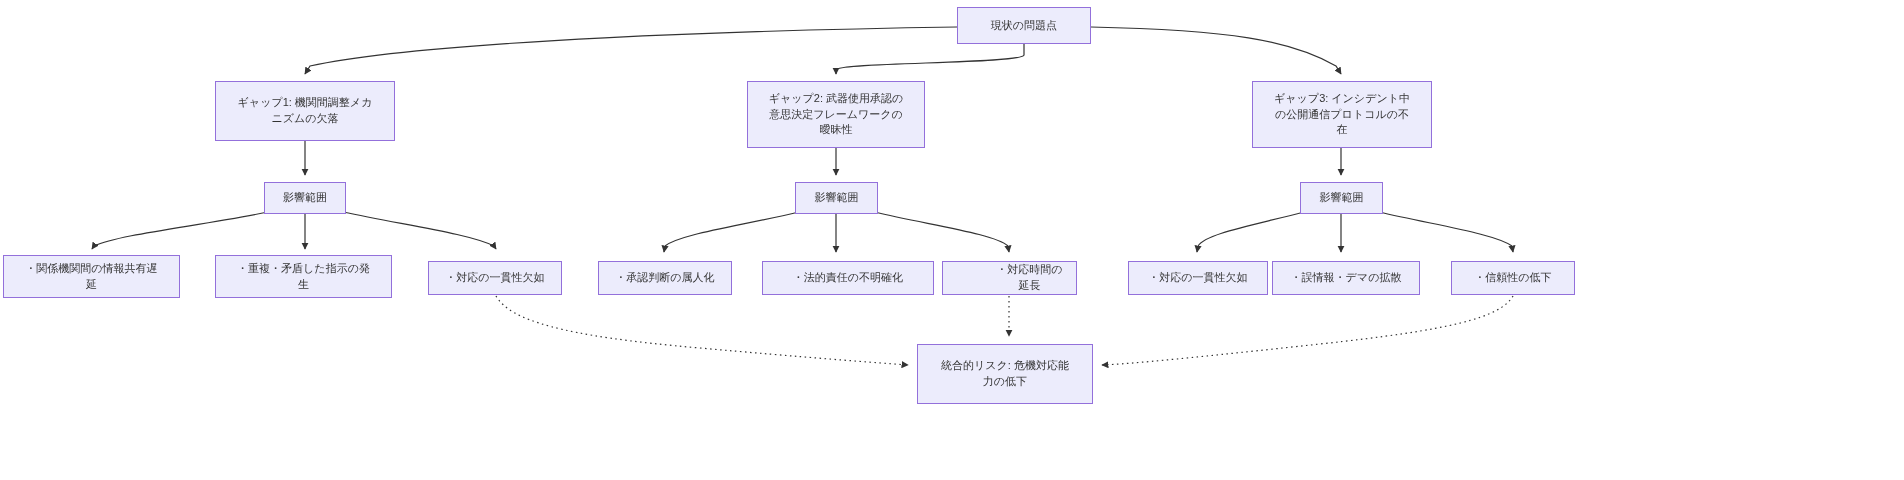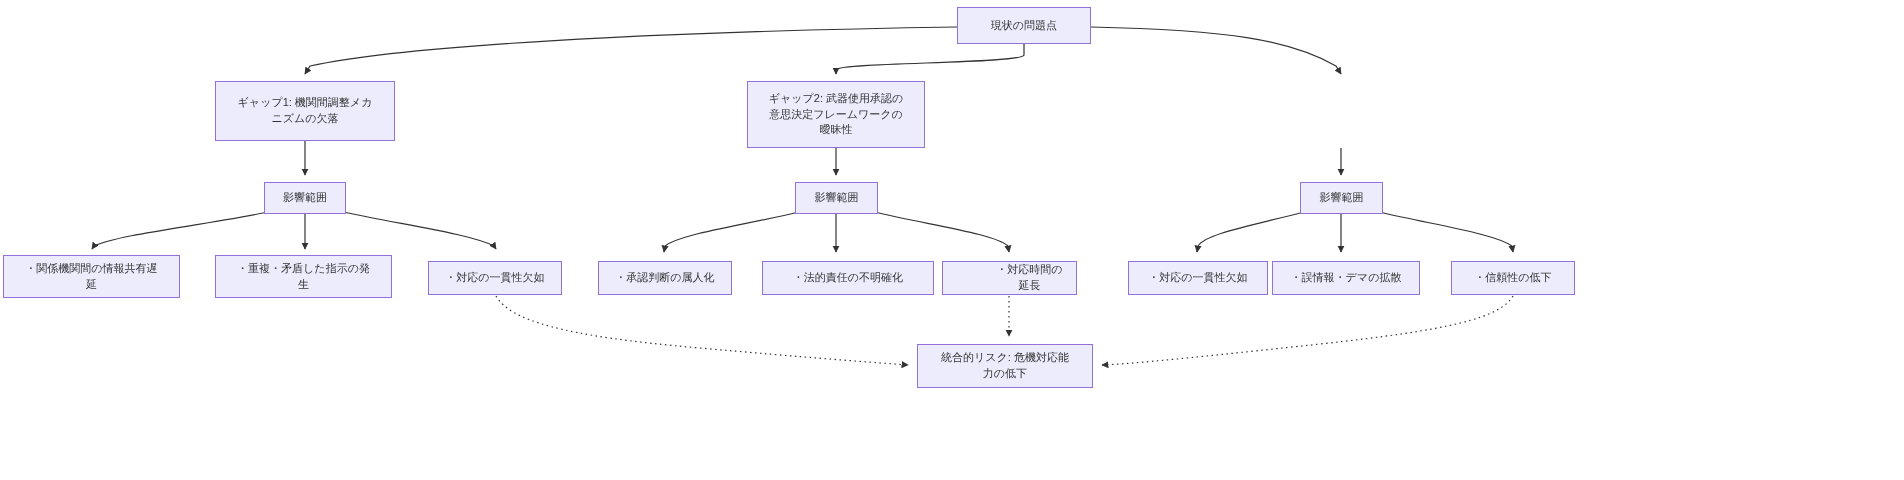--- a/index.html
+++ b/index.html
@@ -89,20 +89,25 @@
     <span>ギャップ1: 機関間調整メカ
 ニズムの欠落</span>
   </div>
 
   <div class="node" style="left:747px;top:81px;width:178px;height:67px;">
     <span>ギャップ2: 武器使用承認の
 意思決定フレームワークの
 曖昧性</span>
   </div>
 
+  <div class="node" style="left:1252px;top:81px;width:180px;height:67px;">
+    <span>ギャップ3: インシデント中
+の公開通信プロトコルの不
+在</span>
+  </div>
 
   <div class="node" style="left:264px;top:182px;width:82px;height:32px;">
     <span>影響範囲</span>
   </div>
 
   <div class="node" style="left:795px;top:182px;width:83px;height:32px;">
     <span>影響範囲</span>
   </div>
 
   <div class="node" style="left:1300px;top:182px;width:83px;height:32px;">
@@ -140,18 +145,18 @@
   </div>
 
   <div class="node" style="left:1272px;top:261px;width:148px;height:34px;">
     <span>・誤情報・デマの拡散</span>
   </div>
 
   <div class="node" style="left:1451px;top:261px;width:124px;height:34px;">
     <span>・信頼性の低下</span>
   </div>
 
-  <div class="node" style="left:917px;top:344px;width:176px;height:44px;">
+  <div class="node" style="left:917px;top:344px;width:176px;height:60px;">
     <span>統合的リスク: 危機対応能
 力の低下</span>
   </div>
 
 </div>
 
 </body></html>

